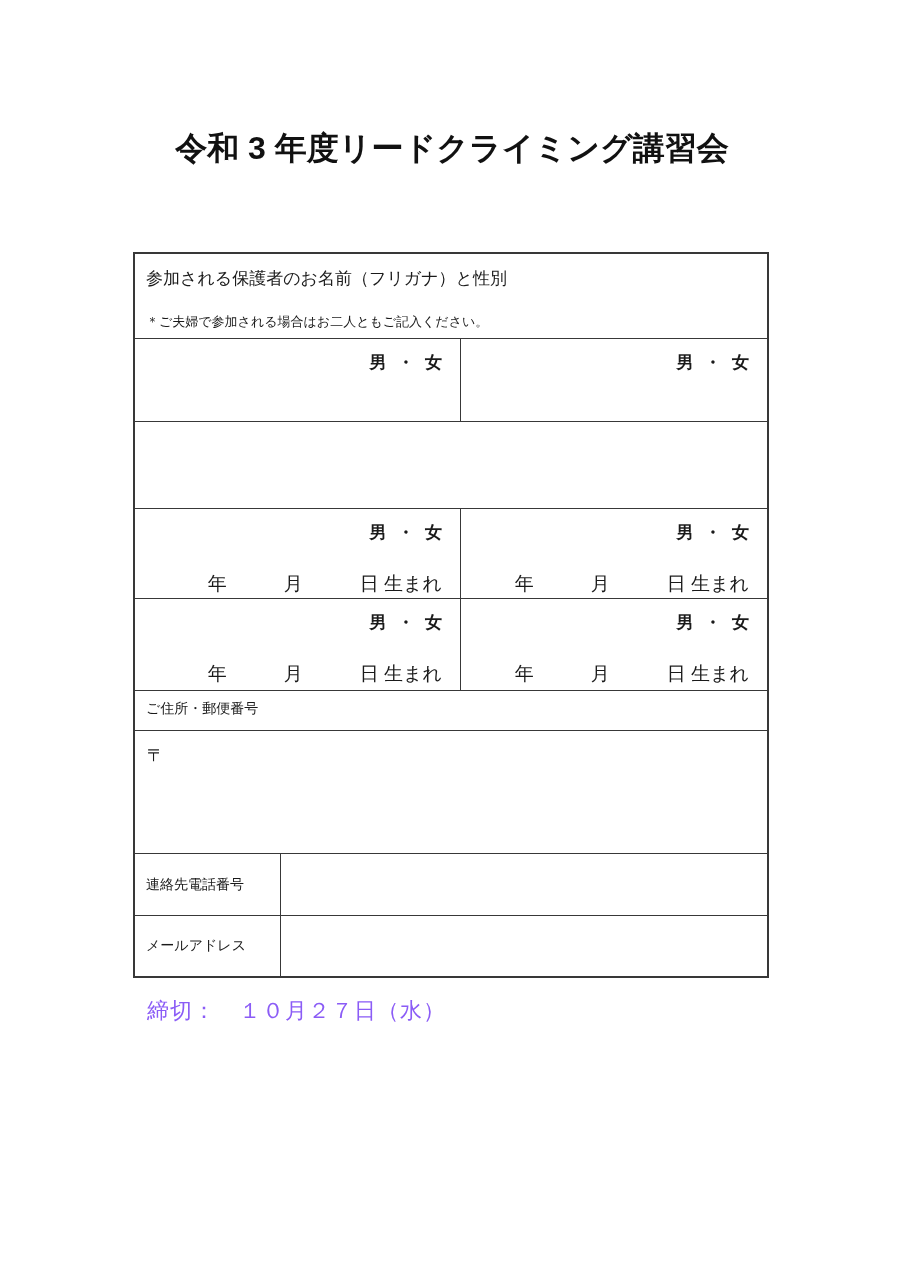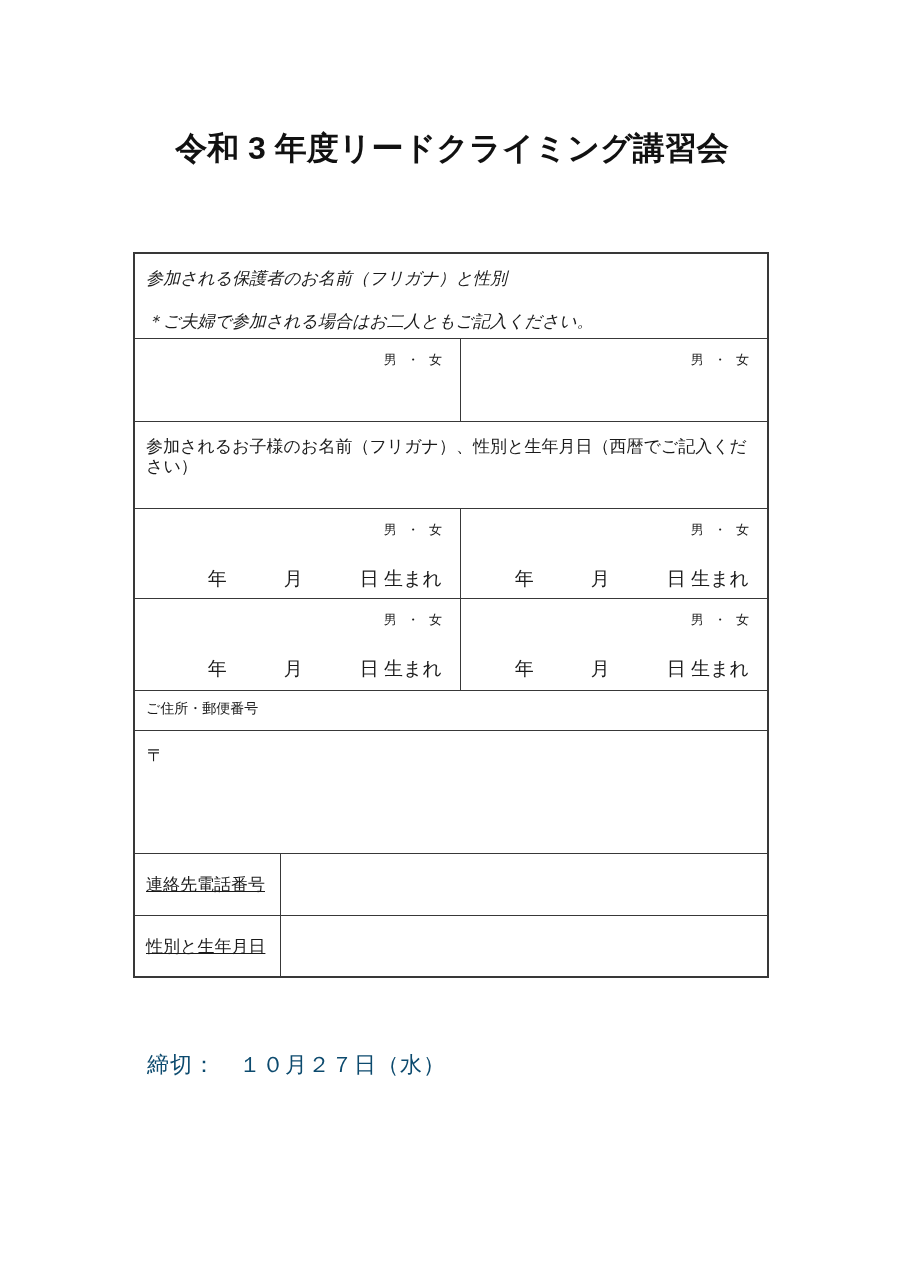--- a/index.html
+++ b/index.html
@@ -31,69 +31,70 @@
     left: 133px; top: 252px;
     width: 636px;
     border: 2px solid #383838;
     background: #ffffff;
   }
   .row { display: flex; width: 100%; border-top: 1px solid #383838; }
   .row:first-child { border-top: none; }
   .cell { position: relative; height: 100%; }
   .cell.full { width: 100%; }
   .cell.split-left { border-right: 1px solid #383838; }
-  .r-parent-header   { height: 84px; font-style: italic; }
+  .r-parent-header   { height: 84px; }
   .r-parent-entry    { height: 83px; }
   .r-child-header    { height: 87px; }
   .r-child-entry     { height: 90px; }
   .r-child-entry2    { height: 92px; }
   .r-address-header  { height: 40px; }
   .r-address-entry   { height: 123px; }
   .r-phone           { height: 62px; }
   .r-email           { height: 61px; }
   .gender-cell-w { width: 326px; }
   .gender-cell-e { width: 308px; }
   .label-cell    { width: 146px; display: flex; align-items: center; padding-left: 11px; }
   .value-cell    { flex: 1; }
   .section-text {
     padding: 15px 12px 0 11px;
     font-size: 17px;
     line-height: 20px;
   }
-  .section-note { margin-top: 23px; font-size: 17px; }
+  .section-note { margin-top: 23px; font-size: 13px; }
   .gender-line {
     padding: 12px 18px 0 0;
     text-align: right;
-    font-size: 13px;
+    font-size: 17px;
     word-spacing: 6px;
     white-space: pre;
+    font-weight: bold;
   }
   .birth-line {
     margin-top: 27px;
     padding-right: 18px;
     text-align: right;
     font-size: 19px;
     white-space: pre;
   }
   .address-heading {
     padding: 9px 4px 0 11px;
     font-size: 14px;
   }
   .postal-mark {
     padding: 13px 0 0 12px;
     font-size: 17px;
   }
-  .contact-label { font-size: 17px; text-decoration: underline; }
+  .contact-label { font-size: 14px; }
   .deadline {
     position: absolute;
-    left: 147px; top: 1050px;
+    left: 147px; top: 996px;
     font-size: 22px;
     font-weight: 500;
     letter-spacing: 1px;
-    color: #0c4a6e;
+    color: #8b5cf6;
     white-space: pre;
   }
 </style>
 </head>
 <body>
 
 <div class="page">
 
   <div class="title">
     <div>令和 3 年度リードクライミング講習会</div>
@@ -112,21 +113,20 @@
       <div class="cell gender-cell-w split-left">
         <div class="gender-line">男 ・ 女</div>
       </div>
       <div class="cell gender-cell-e value-cell">
         <div class="gender-line">男 ・ 女</div>
       </div>
     </div>
 
     <div class="row r-child-header">
       <div class="cell full">
-        <div class="section-text">参加されるお子様のお名前（フリガナ）、性別と生年月日（西暦でご記入ください）</div>
       </div>
     </div>
 
     <div class="row r-child-entry">
       <div class="cell gender-cell-w split-left">
         <div class="gender-line">男 ・ 女</div>
         <div class="birth-line">年　　　月　　　日 生まれ</div>
       </div>
       <div class="cell gender-cell-e value-cell">
         <div class="gender-line">男 ・ 女</div>
@@ -159,21 +159,21 @@
 
     <div class="row r-phone">
       <div class="cell label-cell split-left">
         <span class="contact-label">連絡先電話番号</span>
       </div>
       <div class="cell value-cell"></div>
     </div>
 
     <div class="row r-email">
       <div class="cell label-cell split-left">
-        <span class="contact-label">性別と生年月日</span>
+        <span class="contact-label">メールアドレス</span>
       </div>
       <div class="cell value-cell"></div>
     </div>
 
   </div>
 
   <div class="deadline">締切：　１０月２７日（水）</div>
 
 </div>
 

